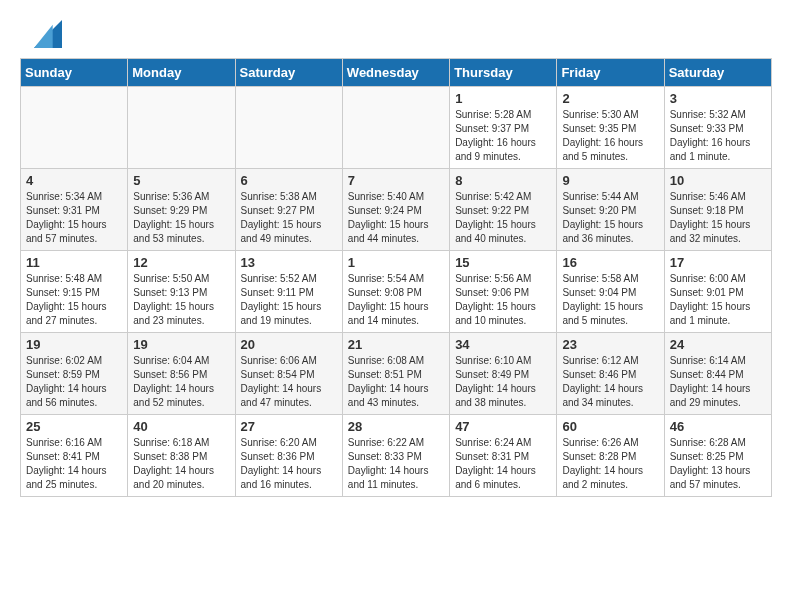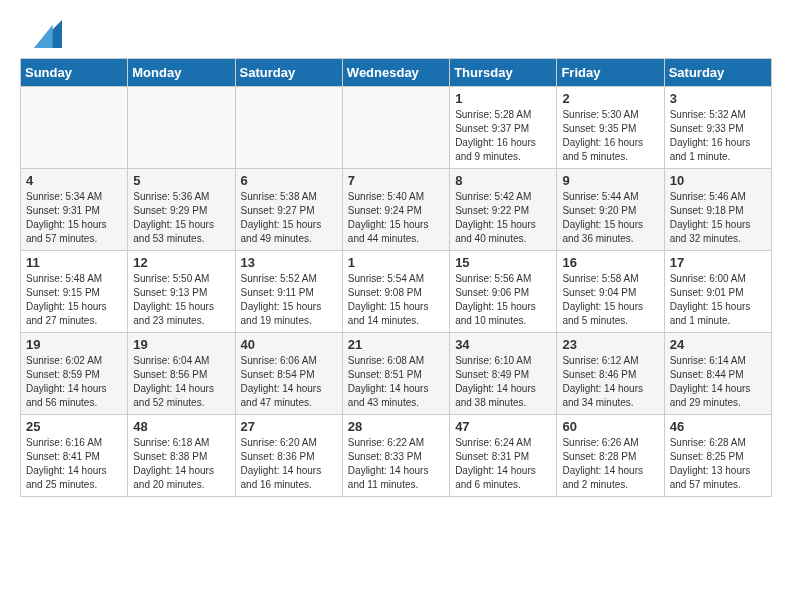--- a/index.html
+++ b/index.html
@@ -202,21 +202,21 @@
       <tr class="row-even">
         <td>
           <div class="day-number">19</div>
           <div class="day-info">Sunrise: 6:02 AM<br>Sunset: 8:59 PM<br>Daylight: 14 hours<br>and 56 minutes.</div>
         </td>
         <td>
           <div class="day-number">19</div>
           <div class="day-info">Sunrise: 6:04 AM<br>Sunset: 8:56 PM<br>Daylight: 14 hours<br>and 52 minutes.</div>
         </td>
         <td>
-          <div class="day-number">40</div>
+          <div class="day-number">20</div>
           <div class="day-info">Sunrise: 6:06 AM<br>Sunset: 8:54 PM<br>Daylight: 14 hours<br>and 47 minutes.</div>
         </td>
         <td>
           <div class="day-number">21</div>
           <div class="day-info">Sunrise: 6:08 AM<br>Sunset: 8:51 PM<br>Daylight: 14 hours<br>and 43 minutes.</div>
         </td>
         <td>
           <div class="day-number">34</div>
           <div class="day-info">Sunrise: 6:10 AM<br>Sunset: 8:49 PM<br>Daylight: 14 hours<br>and 38 minutes.</div>
         </td>
@@ -228,21 +228,21 @@
           <div class="day-number">24</div>
           <div class="day-info">Sunrise: 6:14 AM<br>Sunset: 8:44 PM<br>Daylight: 14 hours<br>and 29 minutes.</div>
         </td>
       </tr>
       <tr>
         <td>
           <div class="day-number">25</div>
           <div class="day-info">Sunrise: 6:16 AM<br>Sunset: 8:41 PM<br>Daylight: 14 hours<br>and 25 minutes.</div>
         </td>
         <td>
-          <div class="day-number">48</div>
+          <div class="day-number">40</div>
           <div class="day-info">Sunrise: 6:18 AM<br>Sunset: 8:38 PM<br>Daylight: 14 hours<br>and 20 minutes.</div>
         </td>
         <td>
           <div class="day-number">27</div>
           <div class="day-info">Sunrise: 6:20 AM<br>Sunset: 8:36 PM<br>Daylight: 14 hours<br>and 16 minutes.</div>
         </td>
         <td>
           <div class="day-number">28</div>
           <div class="day-info">Sunrise: 6:22 AM<br>Sunset: 8:33 PM<br>Daylight: 14 hours<br>and 11 minutes.</div>
         </td>

